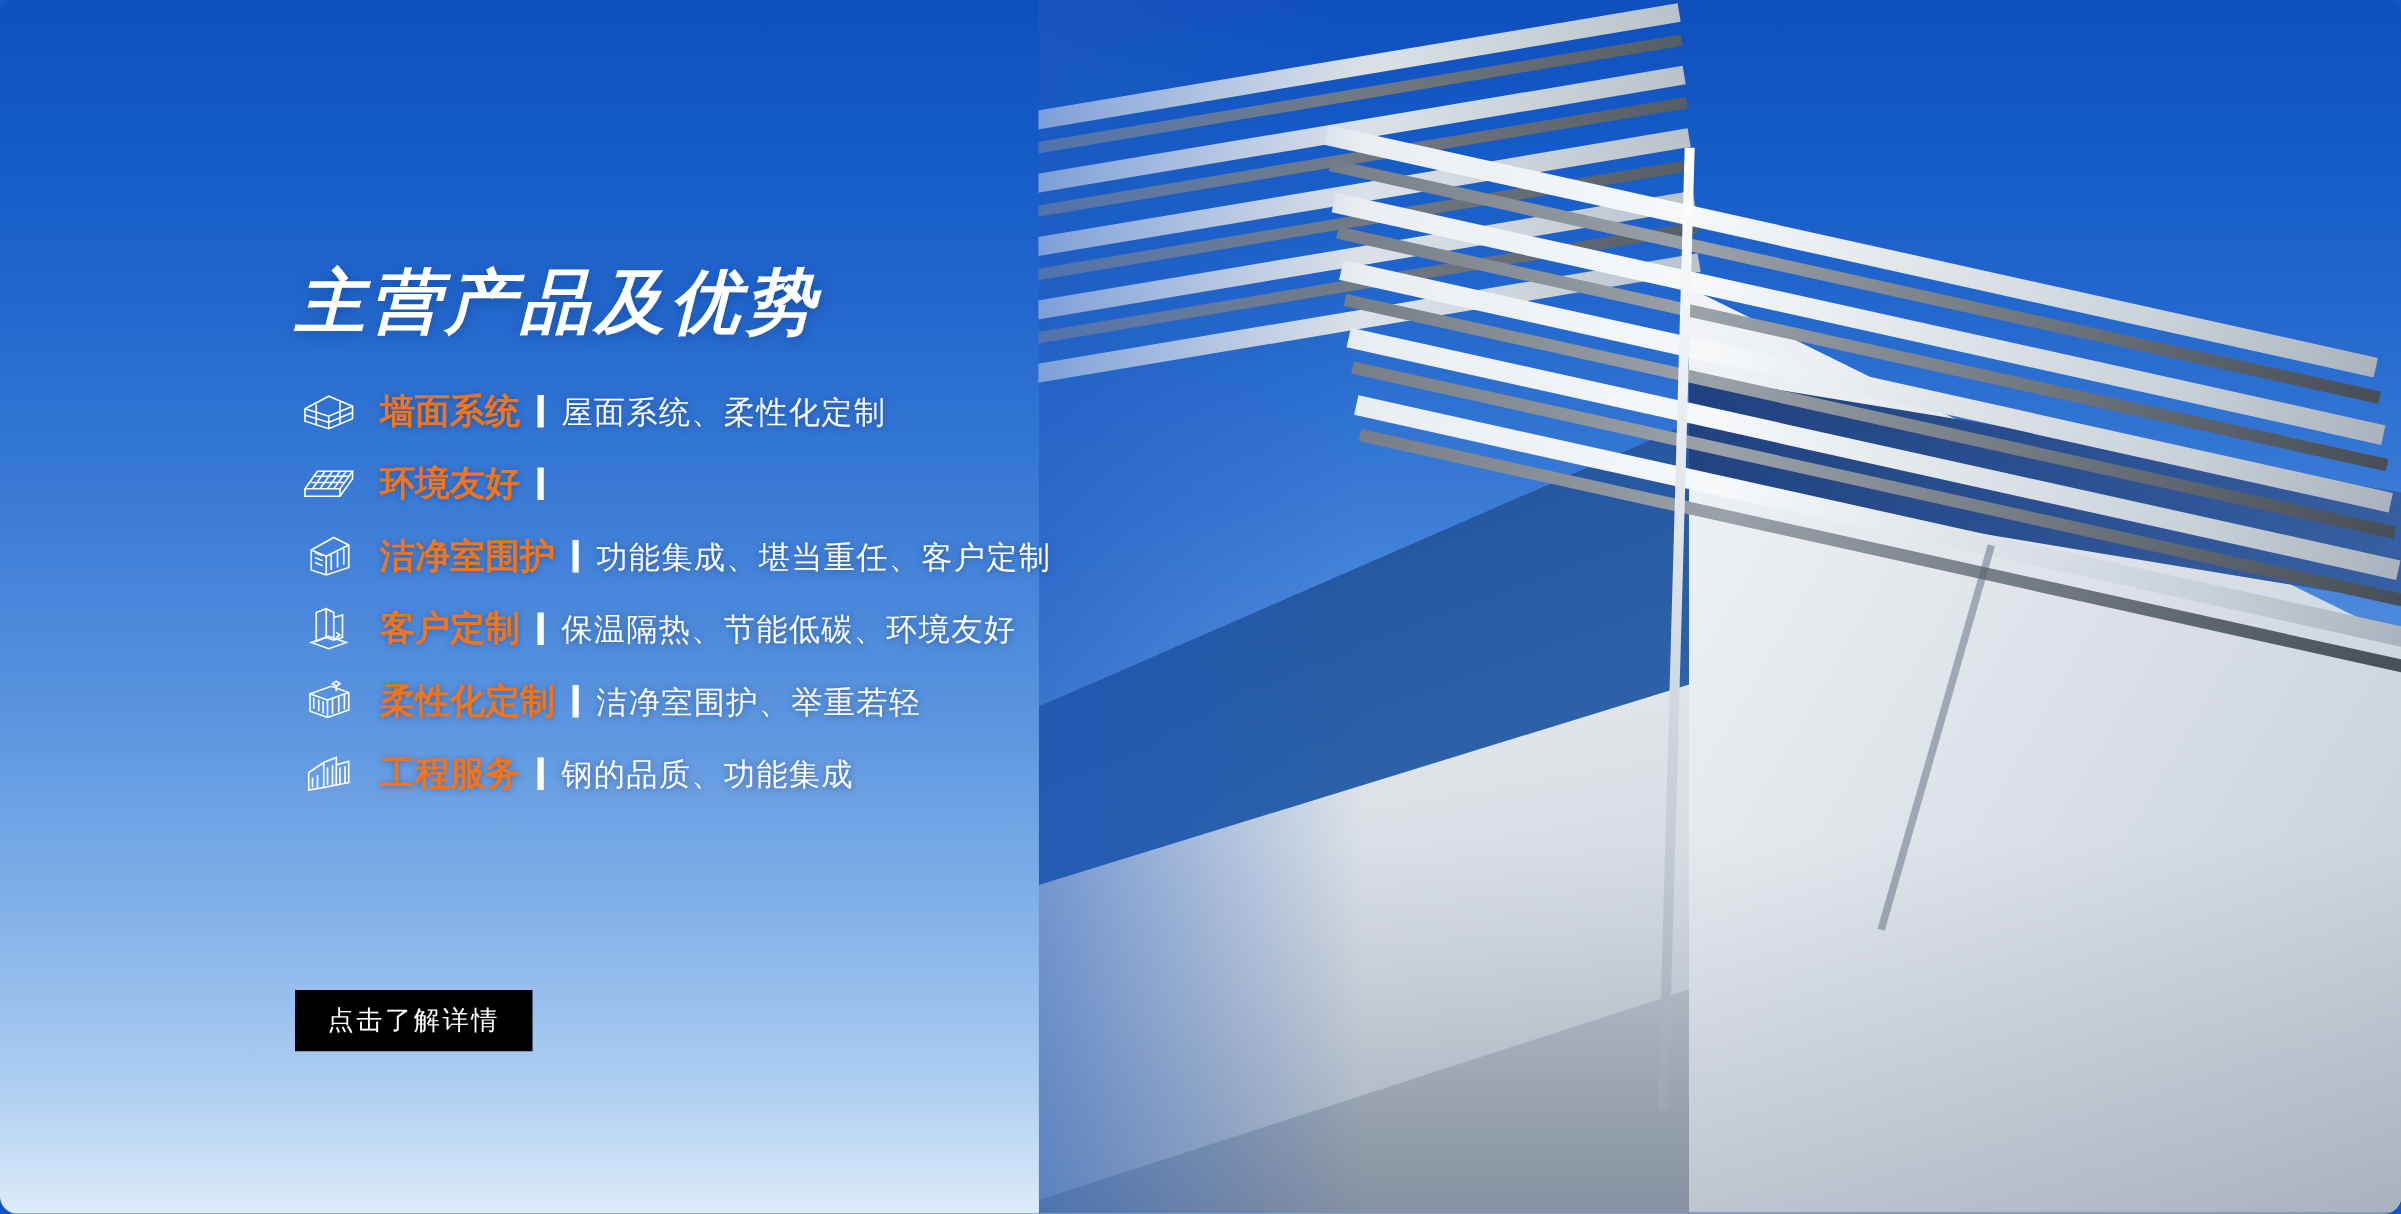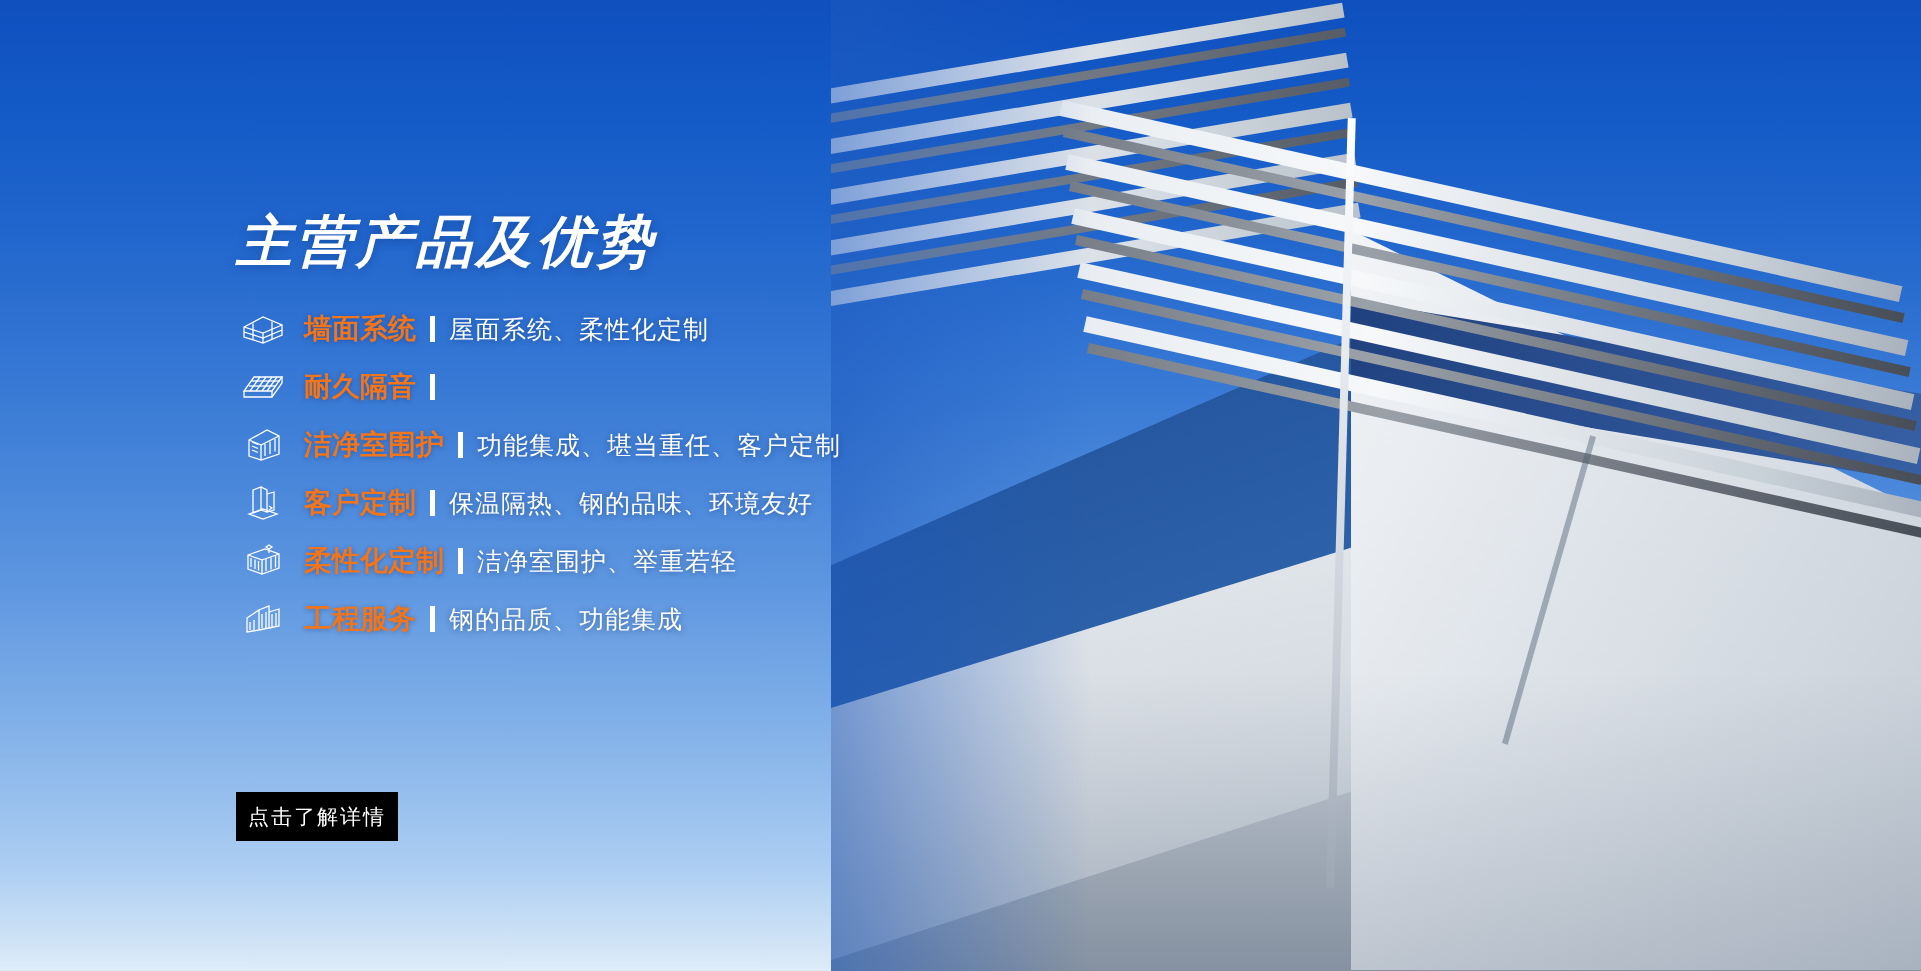--- a/index.html
+++ b/index.html
@@ -17,20 +17,21 @@
         #0f4fbe 0%,
         #1359c6 10%,
         #2166cd 24%,
         #3b7cd6 42%,
         #5d96e0 60%,
         #85b3e9 76%,
         #abcdf2 89%,
         #cfe3f6 97%,
         #dfecf8 100%);
     overflow:hidden;
+    border-radius:14px;
   }
 
   
   #photo {
     position:absolute; right:0; top:0; width:1090px; height:971px;
     overflow:hidden;
   }
   
   .bld-base {
     position:absolute; left:0; bottom:0; width:100%; height:260px;
@@ -126,21 +127,21 @@
     margin-right:14px; flex:0 0 5px;
   }
   .feature-desc {
     font-size:25px; color:#ffffff; letter-spacing:1px;
     text-shadow:0 1px 6px rgba(0,30,90,.45);
   }
   #cta-button {
     position:absolute; top:792px; left:0;
     background:#000000; color:#ffffff;
     font-size:21px; letter-spacing:2px;
-    padding:12px 12px; border:none; cursor:pointer;
+    padding:12px 26px; border:none; cursor:pointer;
     line-height:1.2;
   }
 </style>
 </head>
 <body>
 
 <div id="banner">
 
   <div id="photo">
     <div class="bld-base"></div>
@@ -206,21 +207,21 @@
             <path d="M3 22 L3 28 L31 28 L41 14 L41 8"></path>
             <path d="M31 22 L31 28"></path>
             <path d="M19 8 L9 22"></path>
               <path d="M25 8 L15 22"></path>
               <path d="M31 8 L21 22"></path>
               <path d="M36 8 L26 22"></path>
             <path d="M11 12 L39 12"></path>
               <path d="M8 17 L35 17"></path>
           </svg>
         </span>
-        <span class="feature-name">耐久隔音</span>
+        <span class="feature-name">环境友好</span>
         <span class="feature-sep"></span>
       </li>
 
       <li class="feature-row">
         <span class="feature-icon">
           <svg width="44" height="38" viewBox="0 0 44 38" fill="none" stroke="#ffffff" stroke-width="1.3">
             <path d="M8 14 L26 4 L38 10 L38 28 L20 34 L8 30 Z"></path>
             <path d="M8 14 L20 19 L20 34"></path>
               <path d="M20 19 L38 10"></path>
             <path d="M11 16 L17 18.5"></path>
@@ -241,21 +242,21 @@
           <svg width="44" height="38" viewBox="0 0 44 38" fill="none" stroke="#ffffff" stroke-width="1.3">
             <path d="M12 6 L20 3 L20 26 L12 29 Z"></path>
             <path d="M20 3 L26 6 L26 28 L20 26"></path>
             <path d="M26 10 L33 8 L33 26 L26 28"></path>
             <path d="M8 30 L22 25 L36 30 L22 35 Z"></path>
             <path d="M28 22 L31 24 L28 26"></path>
           </svg>
         </span>
         <span class="feature-name">客户定制</span>
         <span class="feature-sep"></span>
-        <span class="feature-desc">保温隔热、钢的品味、环境友好</span>
+        <span class="feature-desc">保温隔热、节能低碳、环境友好</span>
       </li>
 
 
       <li class="feature-row">
         <span class="feature-icon">
           <svg width="44" height="38" viewBox="0 0 44 38" fill="none" stroke="#ffffff" stroke-width="1.3">
             <path d="M7 13 L24 7 L38 12 L38 26 L21 32 L7 27 Z"></path>
             <path d="M7 13 L21 18 L21 32"></path>
               <path d="M21 18 L38 12"></path>
             <path d="M10 16 L10 25"></path>

